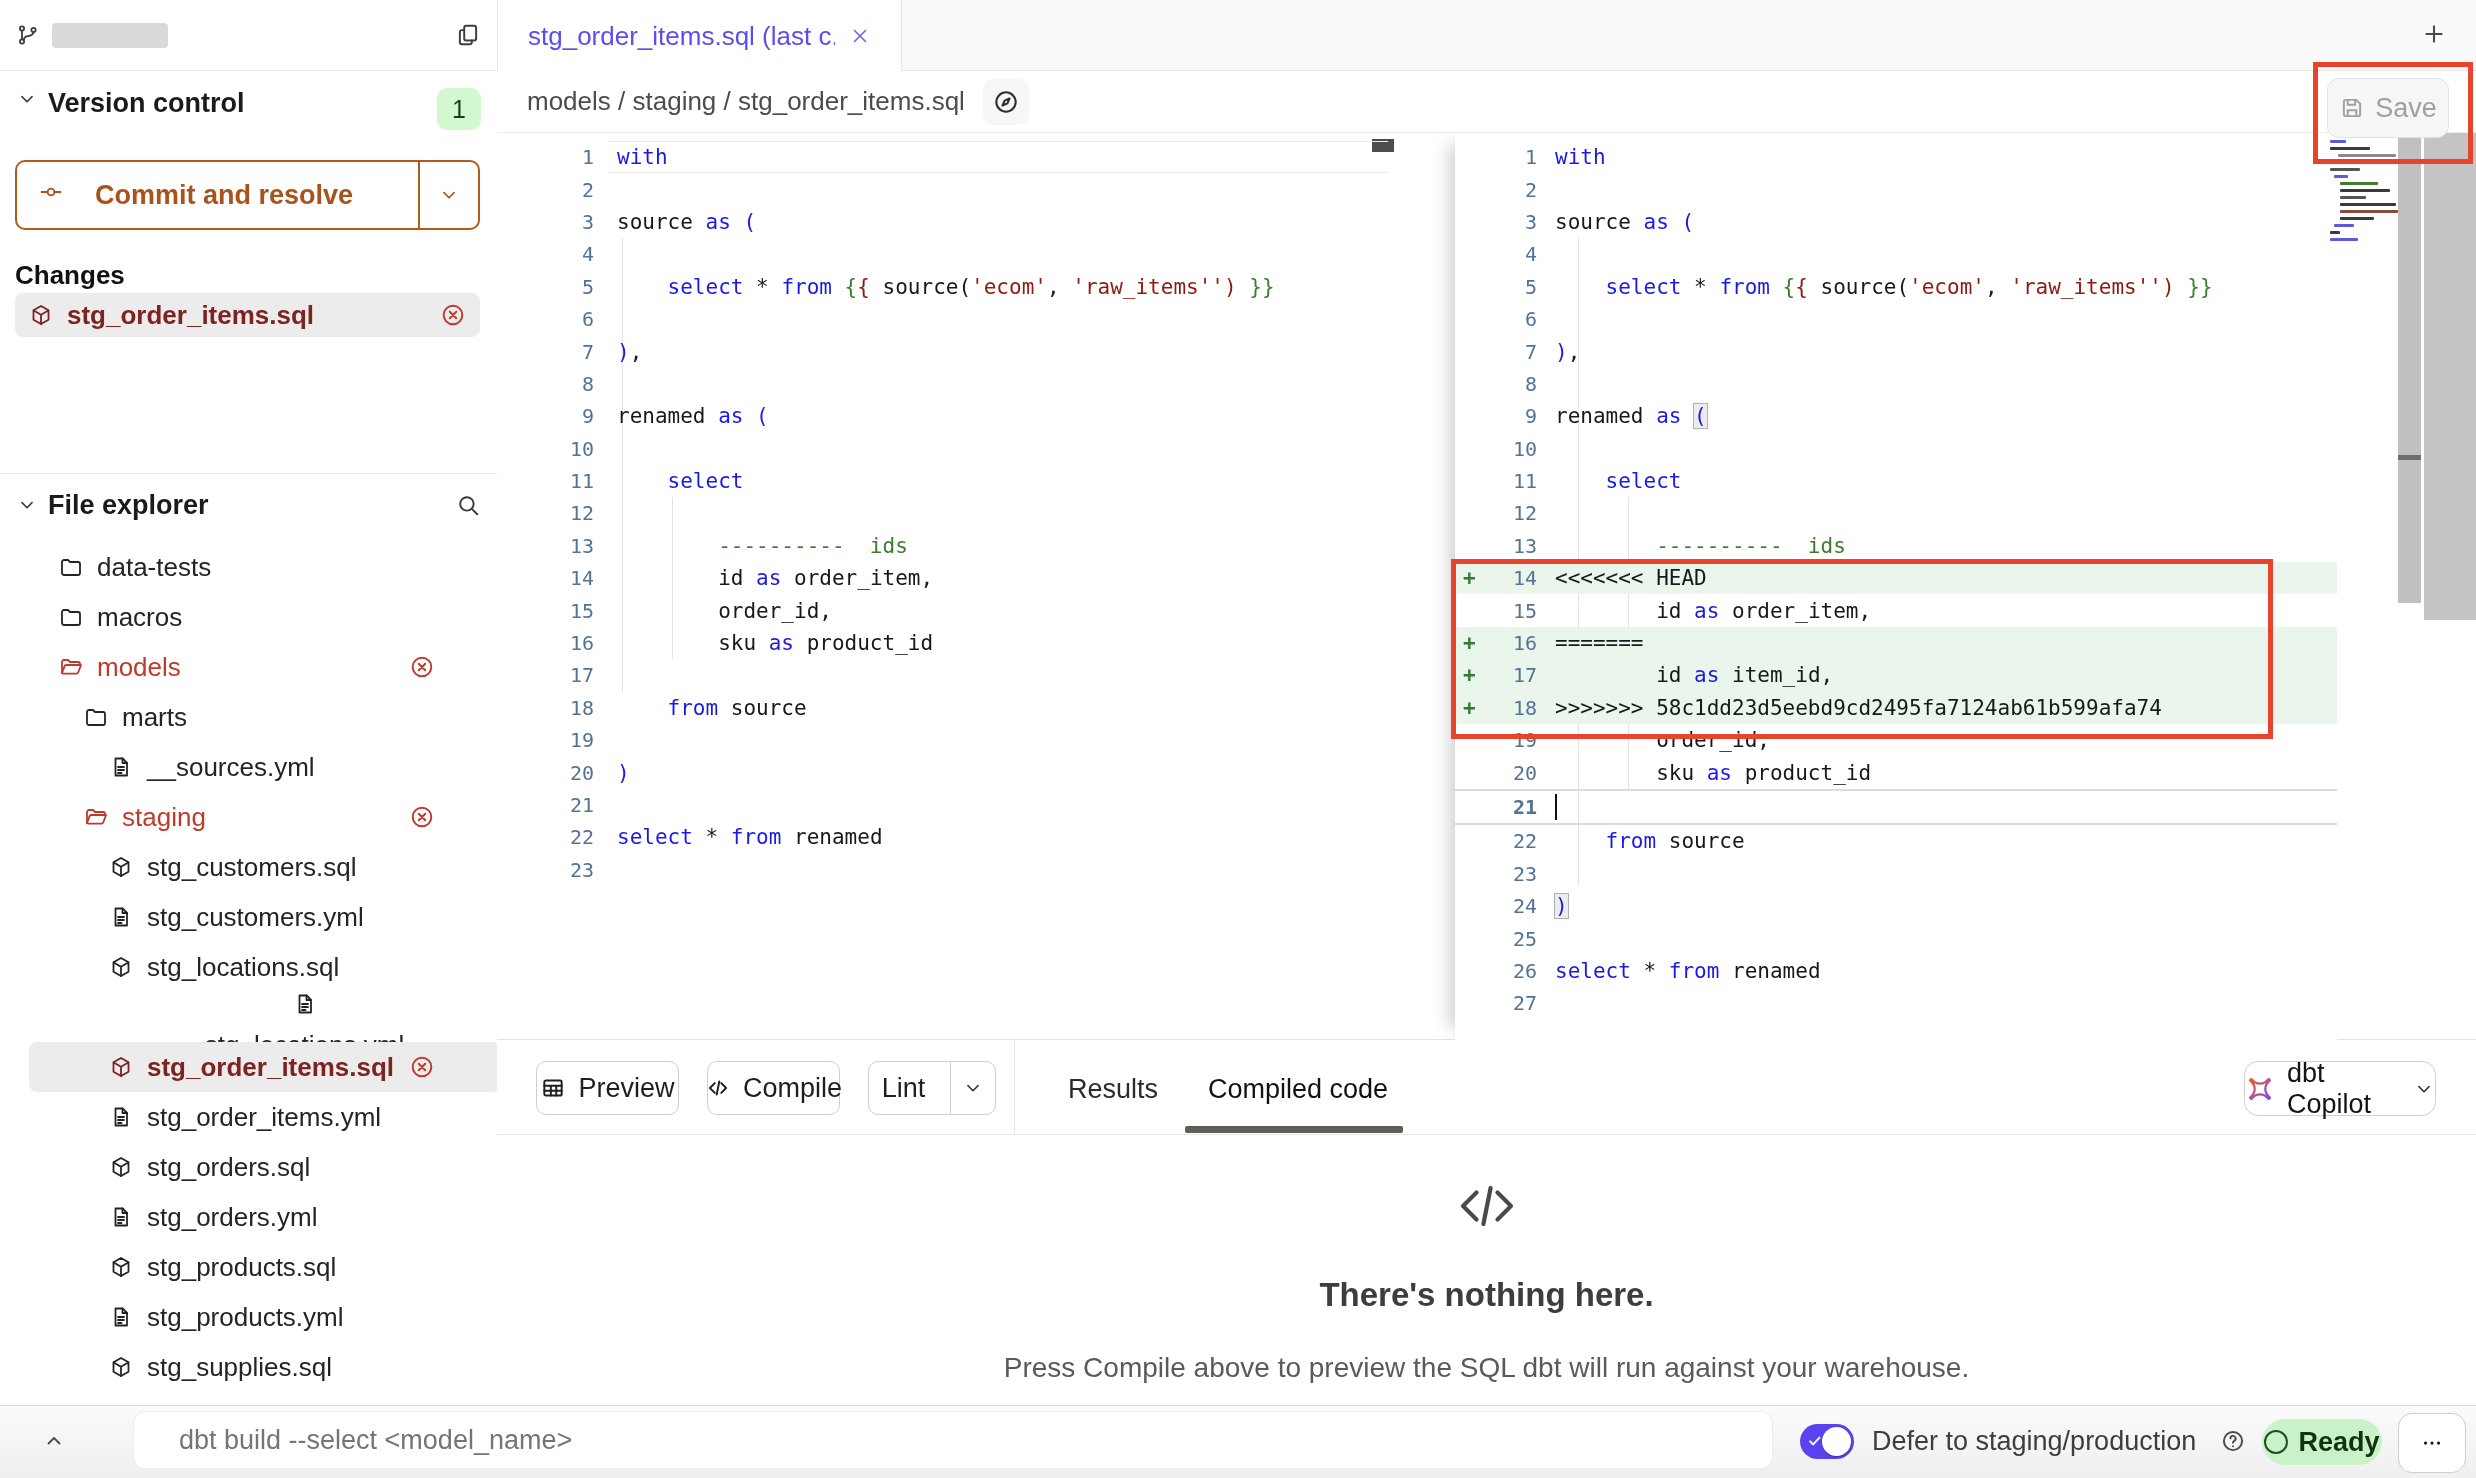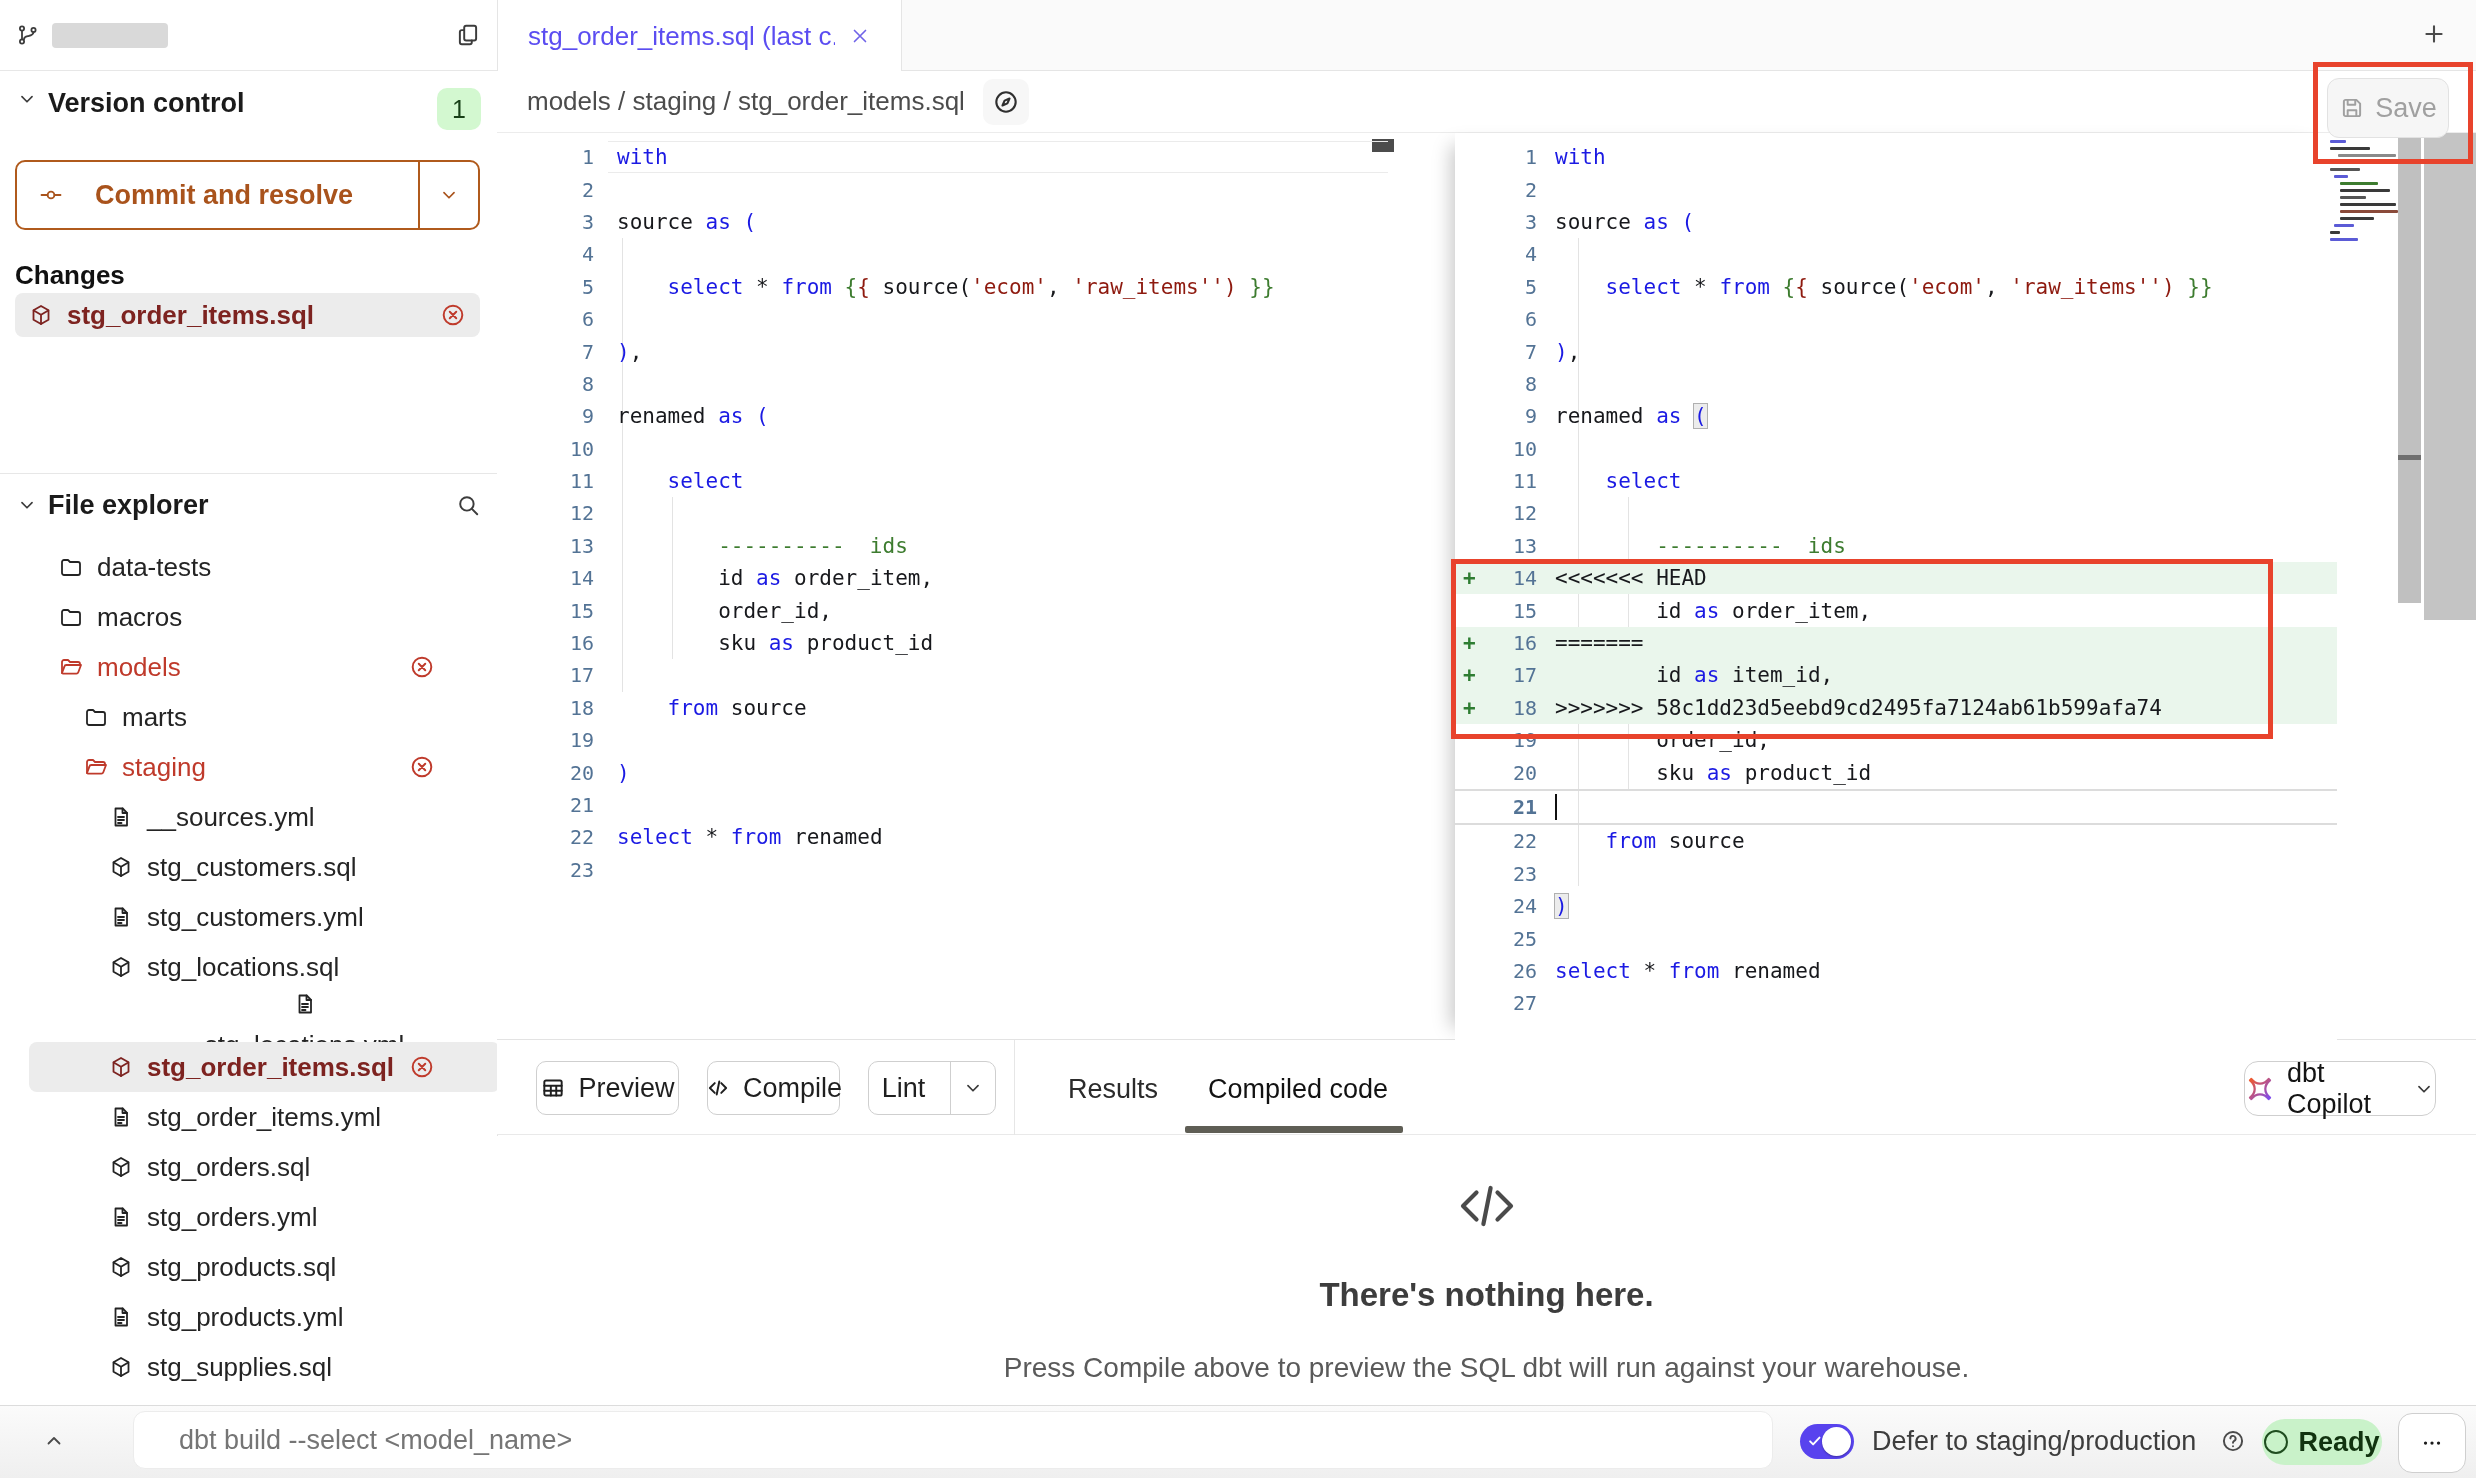--- a/index.html
+++ b/index.html
@@ -16,21 +16,21 @@
              display:flex;align-items:center;padding:0 16px;box-sizing:border-box;gap:12px}
   #branch-ph{width:116px;height:25px;background:#d9d9d9;border-radius:4px}
   #sb-header .spacer{flex:1}
   #vc-row{left:16px;top:88px;width:465px;height:44px;display:flex;align-items:flex-start;gap:10px}
   #vc-title{font-size:27px;font-weight:bold;color:#1b1b1b}
   #vc-badge{margin-left:auto;min-width:32px;height:42px;background:#d3f8d0;color:#173f17;border-radius:10px;
             display:flex;align-items:center;justify-content:center;font-size:25px;padding:0 6px}
   #commit-btn{left:15px;top:160px;width:465px;height:70px;border:2px solid #b05a1c;border-radius:10px;
               display:flex;align-items:center;box-sizing:border-box;color:#a9531c;background:#fff;cursor:pointer}
   #commit-label{font-size:27px;font-weight:bold;margin-left:18px}
-  #commit-main{display:flex;align-items:center;gap:14px;flex:1;padding-left:22px}
+  #commit-main{display:flex;align-items:flex-start;gap:14px;flex:1;padding-left:22px}
   #commit-split{width:58px;height:100%;border-left:2px solid #b05a1c;display:flex;align-items:center;justify-content:center}
   #changes-label{left:15px;top:260px;font-size:26px;font-weight:bold;color:#111}
   #change-item{left:15px;top:293px;width:465px;height:44px;background:#ececec;border-radius:8px;
                display:flex;align-items:center;gap:14px;padding:0 14px;box-sizing:border-box;color:#7d2320}
   #change-name{font-size:26px;font-weight:bold;color:#7d2320}
   #change-item .tx{margin-left:auto;color:#bf3a2b}
   #fe-divider{left:0;top:473px;width:497px;height:0;border-top:1px solid #e7e7e7}
   #fe-header{left:16px;top:483px;width:465px;height:44px;display:flex;align-items:center;gap:10px}
   #fe-title{font-size:27px;font-weight:bold;color:#1b1b1b}
   #fe-header .spacer{flex:1}
@@ -255,43 +255,43 @@
           </span>
         </div>
         <div class="trow" style="padding-left: 55px;">
           <span class="ic i24">
             <svg viewBox="0 0 24 24" fill="none" stroke="currentColor" stroke-width="1.8" stroke-linecap="round" stroke-linejoin="round">
               <path d="M3 7a2 2 0 0 1 2-2h4l2 2h8a2 2 0 0 1 2 2v9a2 2 0 0 1-2 2H5a2 2 0 0 1-2-2z"></path>
             </svg>
           </span>
           <span class="tlabel">marts</span>
         </div>
+        <div class="trow" style="padding-left: 80px;">
+          <span class="ic i24">
+            <svg viewBox="0 0 24 24" fill="none" stroke="currentColor" stroke-width="1.8" stroke-linecap="round" stroke-linejoin="round">
+              <path d="M6.5 3.5h7.2L18 7.8V20.5H6.5z"></path>
+              <path d="M13.5 3.5V8H18M9 12h6M9 15h6M9 18h3.5"></path>
+            </svg>
+          </span>
+          <span class="tlabel">__sources.yml</span>
+        </div>
         <div class="trow red" style="padding-left: 55px;">
           <span class="ic i24">
             <svg viewBox="0 0 24 24" fill="none" stroke="currentColor" stroke-width="1.8" stroke-linecap="round" stroke-linejoin="round">
               <path d="M3 18V7a2 2 0 0 1 2-2h4l2 2h8a2 2 0 0 1 2 2v1"></path>
               <path d="M3 18l2.4-6.4A2 2 0 0 1 7.3 10H22l-2.7 7.3a2 2 0 0 1-1.9 1.3H4a1 1 0 0 1-1-.6z"></path>
             </svg>
           </span>
           <span class="tlabel">staging</span>
           <span class="ic i26 tx">
             <svg viewBox="0 0 24 24" fill="none" stroke="currentColor" stroke-width="1.8" stroke-linecap="round" stroke-linejoin="round">
               <circle cx="12" cy="12" r="8.6"></circle>
               <path d="M9 9l6 6M15 9l-6 6"></path>
             </svg>
           </span>
-        </div>
-        <div class="trow" style="padding-left: 80px;">
-          <span class="ic i24">
-            <svg viewBox="0 0 24 24" fill="none" stroke="currentColor" stroke-width="1.8" stroke-linecap="round" stroke-linejoin="round">
-              <path d="M6.5 3.5h7.2L18 7.8V20.5H6.5z"></path>
-              <path d="M13.5 3.5V8H18M9 12h6M9 15h6M9 18h3.5"></path>
-            </svg>
-          </span>
-          <span class="tlabel">__sources.yml</span>
         </div>
         <div class="trow" style="padding-left: 80px;">
           <span class="ic i24">
             <svg viewBox="0 0 24 24" fill="none" stroke="currentColor" stroke-width="1.8" stroke-linecap="round" stroke-linejoin="round">
               <path d="M12 3l7.5 4.3v9.4L12 21l-7.5-4.3V7.3z"></path>
               <path d="M4.7 7.5L12 11.8l7.3-4.3M12 11.8V21"></path>
             </svg>
           </span>
           <span class="tlabel">stg_customers.sql</span>
         </div>

